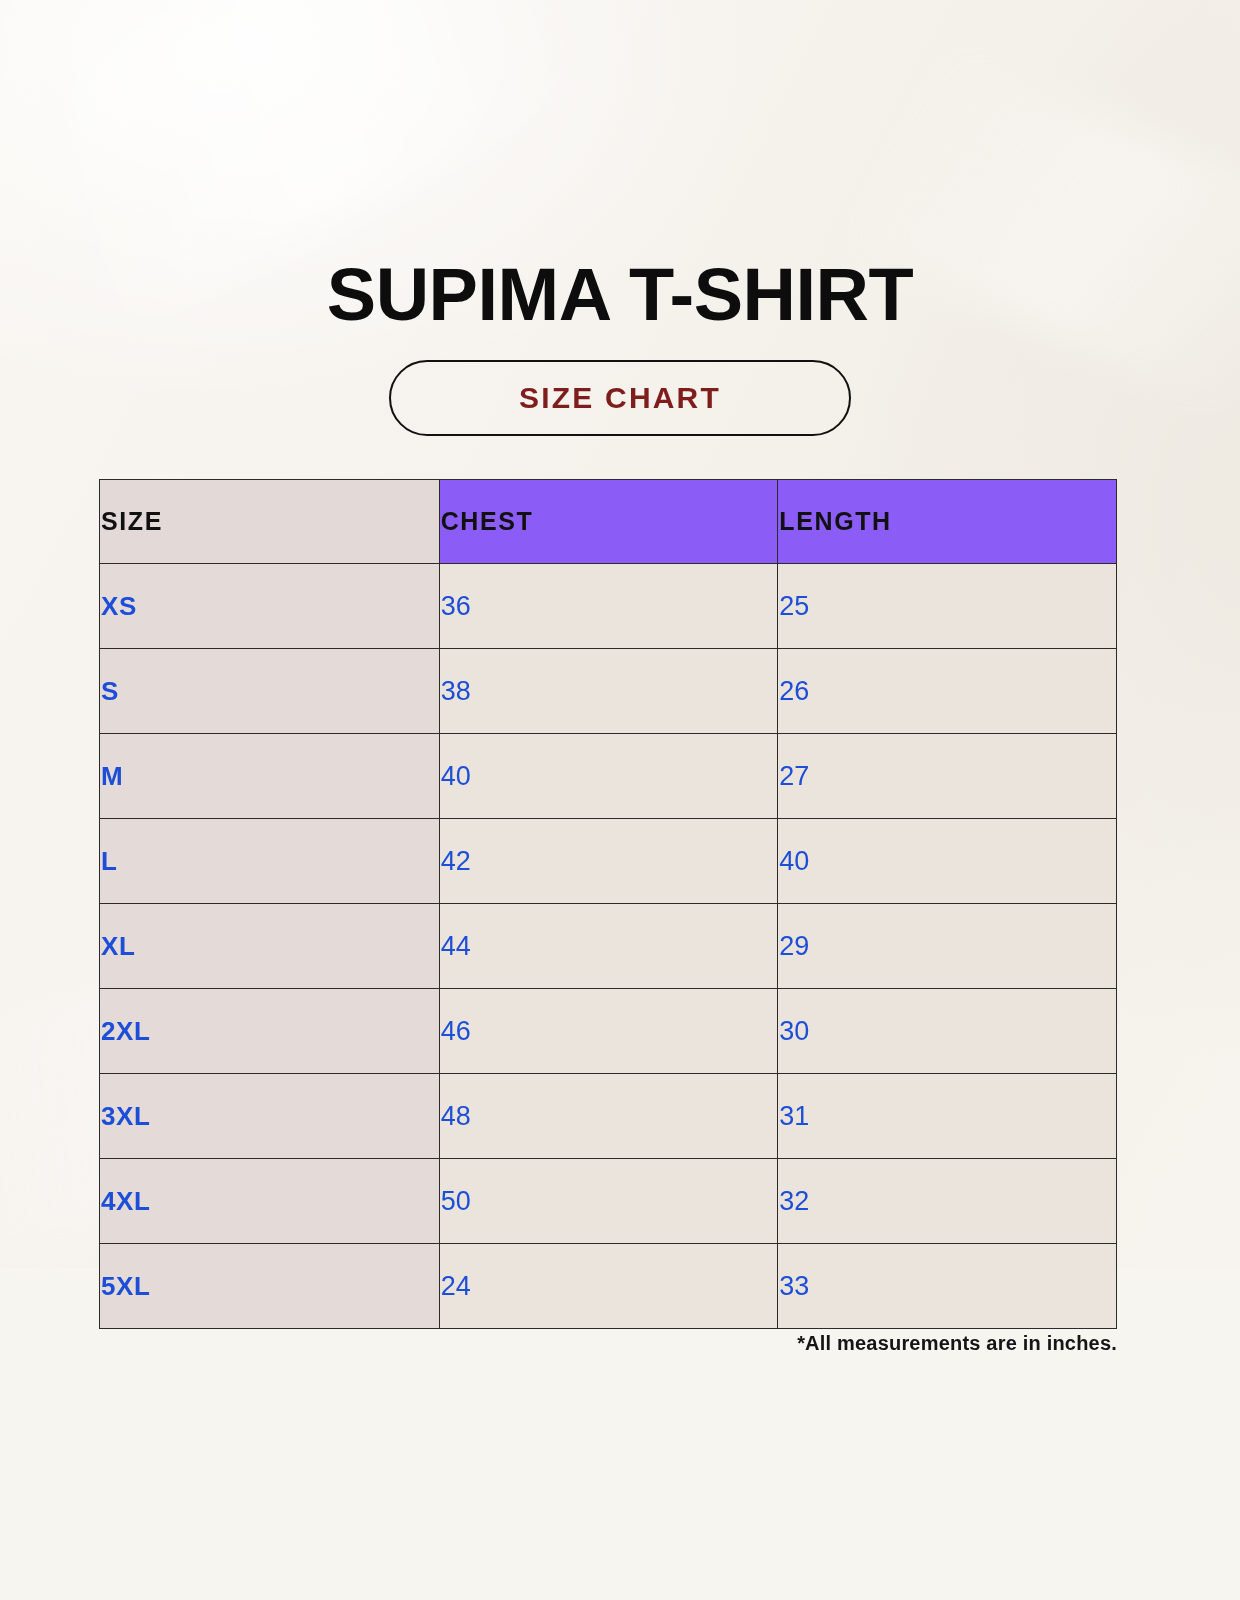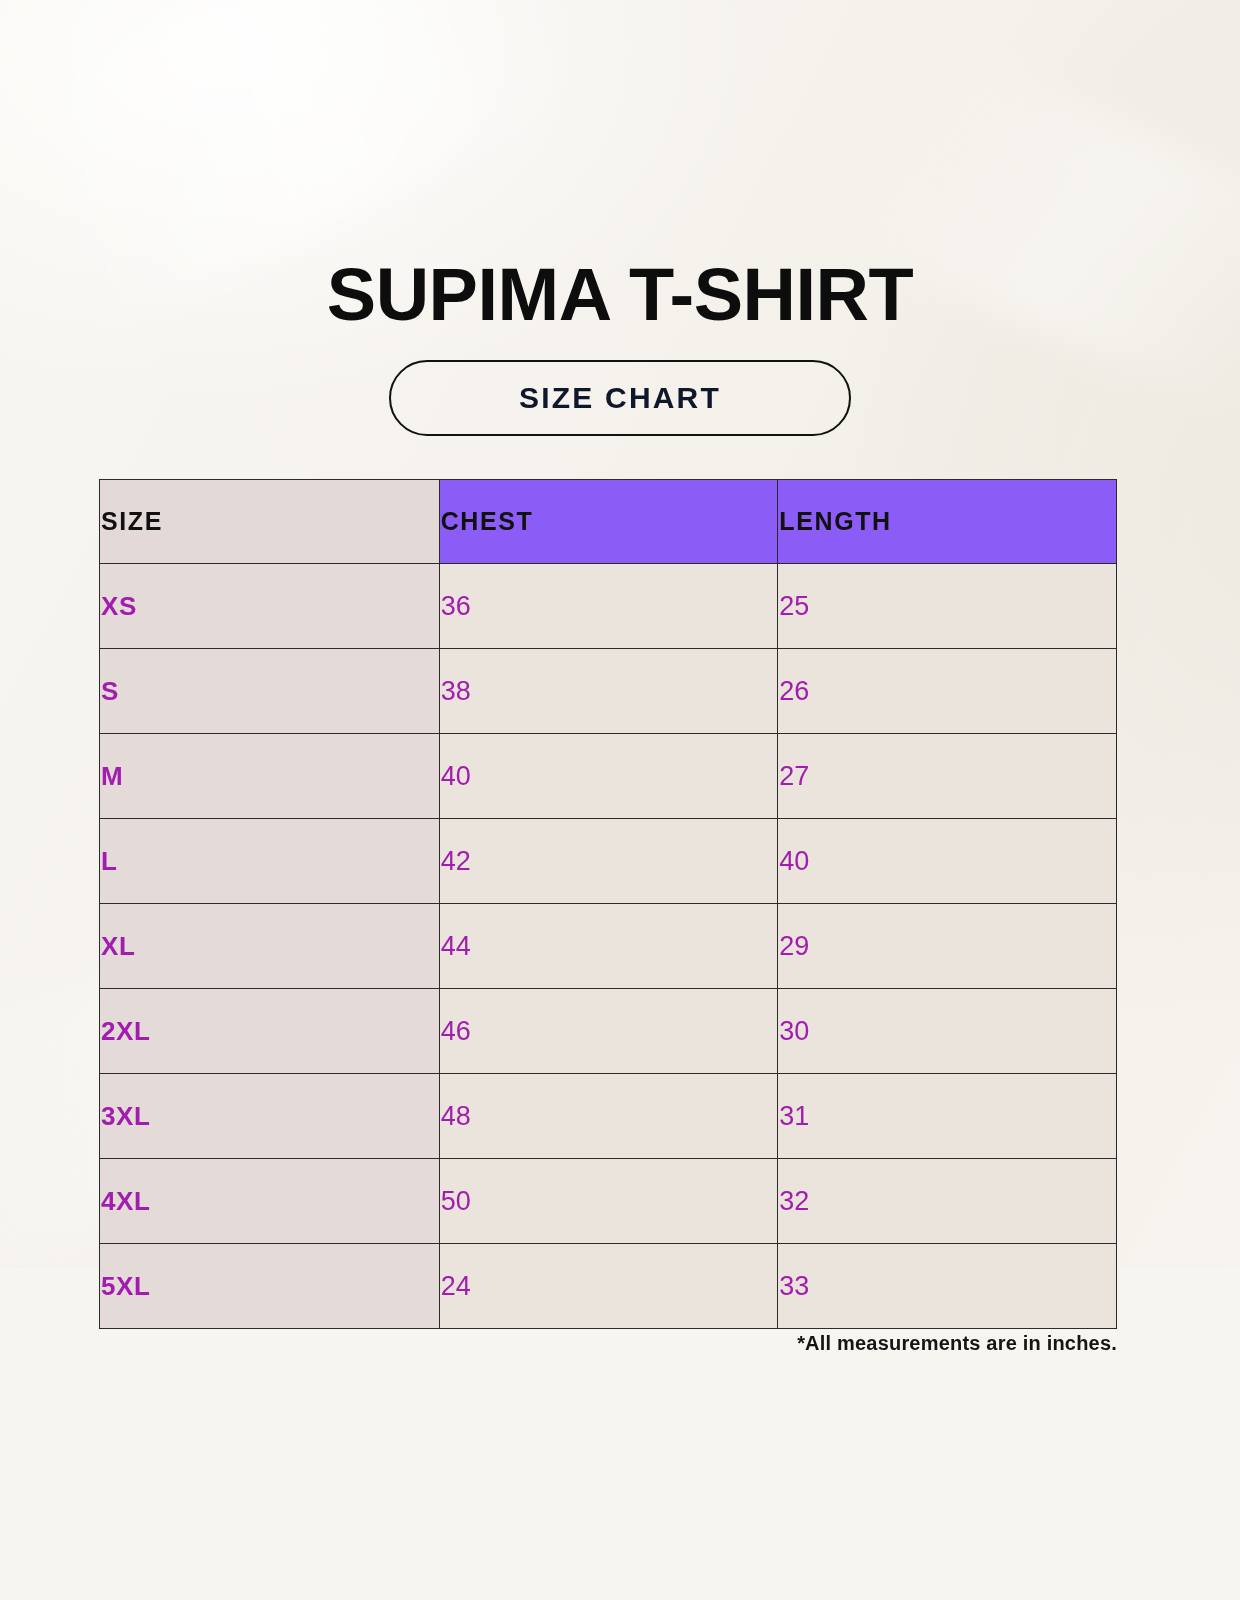--- a/index.html
+++ b/index.html
@@ -69,21 +69,21 @@
     display: flex;
     align-items: center;
     justify-content: center;
     box-sizing: border-box;
     background: transparent;
   }
   .pill-label {
     font-size: 30px;
     font-weight: 700;
     letter-spacing: 2.2px;
-    color: #0f172a;
+    color: #7f1d1d;
   }
 
   .table-wrap {
     position: absolute;
     top: 479px;
     left: 99px;
     width: 1018px;
   }
 
   table.size-table {
@@ -107,21 +107,21 @@
     font-weight: 700;
     letter-spacing: 1.6px;
   }
   th.head-size { background: #e3d9d7; }
   th.head-chest, th.head-length { background: #8b5cf6; }
 
   tbody td {
     height: 85px;
     font-size: 27px;
     font-weight: 400;
-    color: #a21caf;
+    color: #1d4ed8;
   }
   tbody td.cell-size {
     background: #e4dad8;
     font-weight: 700;
     font-size: 26px;
     letter-spacing: 0.6px;
   }
   tbody td.cell-meas {
     background: #eae4dc;
   }

